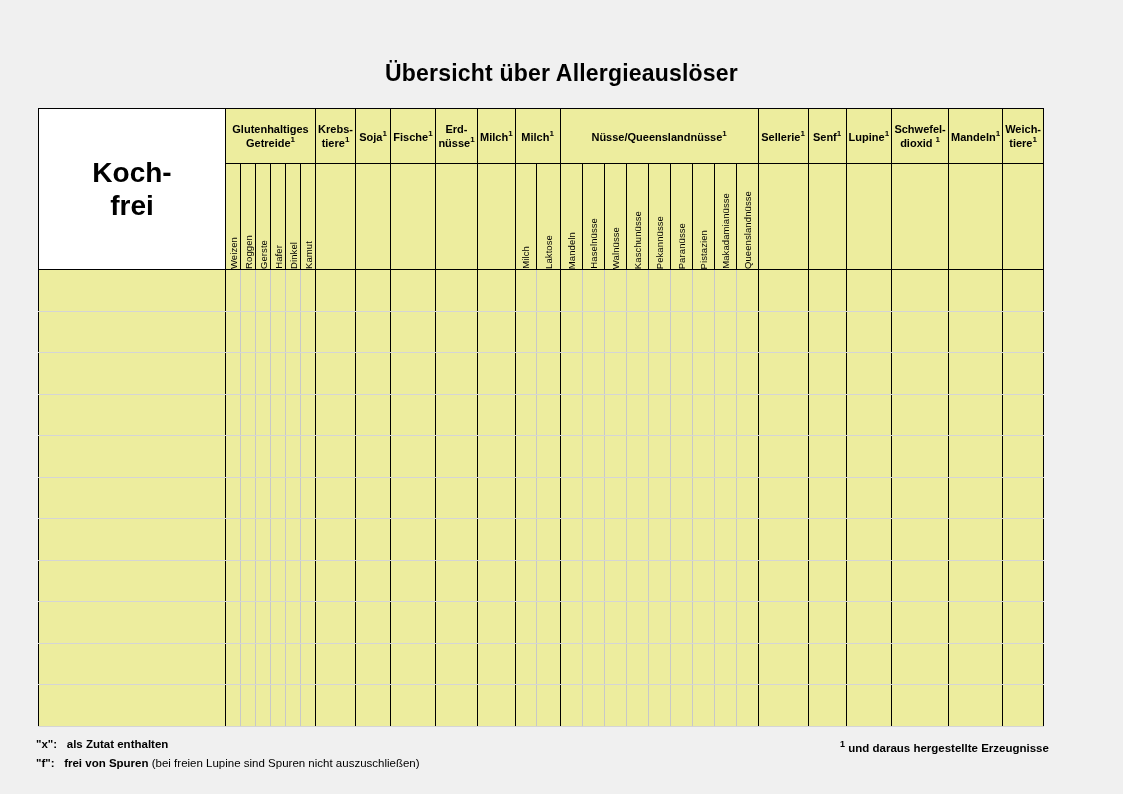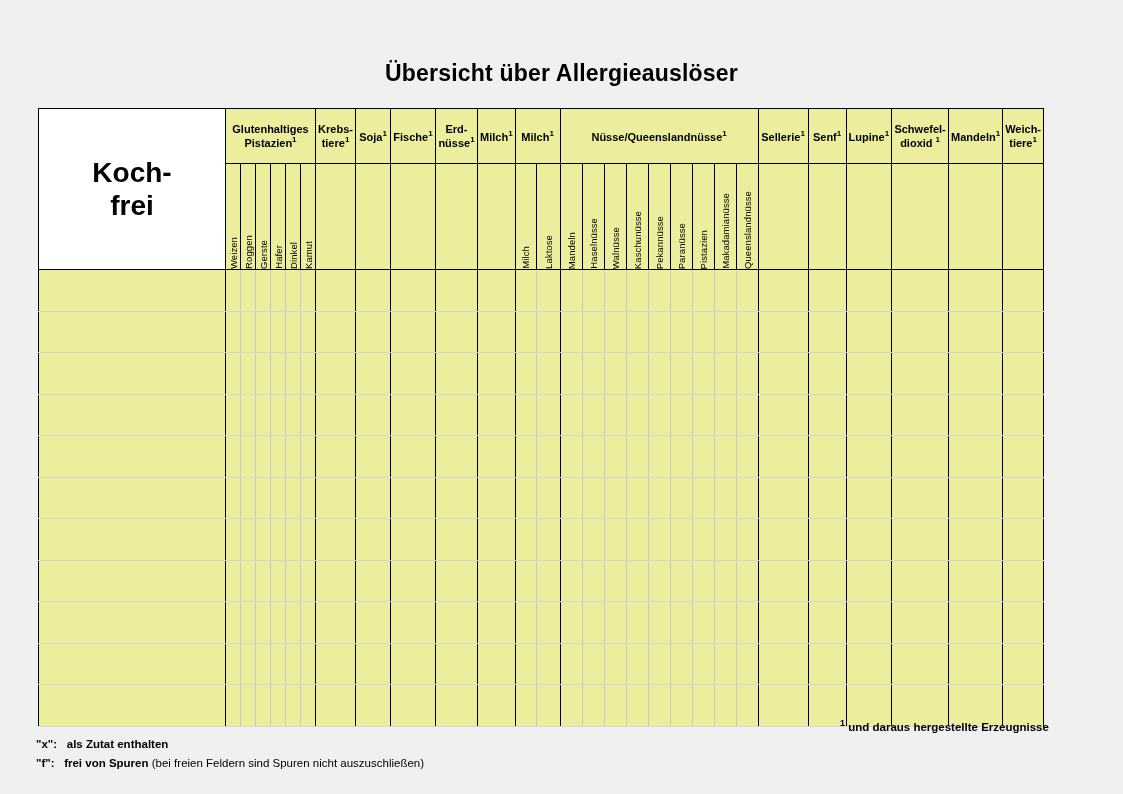--- a/index.html
+++ b/index.html
@@ -115,21 +115,21 @@
     left: 36px;
     top: 738px;
     font-size: 11.5px;
     font-weight: bold;
   }
   .fn-line { margin-bottom: 7px; white-space: nowrap; }
   .fn-normal { font-weight: normal; }
   .fn-right {
     position: absolute;
     left: 840px;
-    top: 718px;
+    top: 739px;
     font-size: 11.5px;
     font-weight: bold;
   }
   .fn-right .sup { font-size: 9px; }
 </style>
 </head>
 <body>
 
 <div class="page">
 
@@ -167,21 +167,21 @@
       <col style="width:47px">
       <col style="width:40px">
     </colgroup>
     <tbody>
 
       <tr>
         <td class="product-cell" rowspan="2">
           <span>Koch-</span><br>
           <span>frei</span>
         </td>
-        <td class="grp" colspan="6"><span>Glutenhaltiges Pistazien</span><span class="sup">1</span></td>
+        <td class="grp" colspan="6"><span>Glutenhaltiges Getreide</span><span class="sup">1</span></td>
         <td class="grp"><span>Krebs-tiere</span><span class="sup">1</span></td>
         <td class="grp"><span>Soja</span><span class="sup">1</span></td>
         <td class="grp"><span>Fische</span><span class="sup">1</span></td>
         <td class="grp"><span>Erd-nüsse</span><span class="sup">1</span></td>
         <td class="grp"><span>Milch</span><span class="sup">1</span></td>
         <td class="grp" colspan="2"><span>Milch</span><span class="sup">1</span></td>
         <td class="grp" colspan="9"><span>Nüsse/Queenslandnüsse</span><span class="sup">1</span></td>
         <td class="grp"><span>Sellerie</span><span class="sup">1</span></td>
         <td class="grp"><span>Senf</span><span class="sup">1</span></td>
         <td class="grp"><span>Lupine</span><span class="sup">1</span></td>
@@ -681,21 +681,21 @@
   </table>
 
   <div class="footnotes">
     <div class="fn-line">
       <span>"x":</span>&nbsp;&nbsp;
       <span>als Zutat enthalten</span>
     </div>
     <div class="fn-line">
       <span>"f":</span>&nbsp;&nbsp;
       <span>frei von Spuren</span>
-      <span class="fn-normal">(bei freien Feldern sind Spuren nicht auszuschließen)</span>
+      <span class="fn-normal">(bei freien Lupine sind Spuren nicht auszuschließen)</span>
     </div>
   </div>
 
   <div class="fn-right">
     <span class="sup">1</span>
     <span>und daraus hergestellte Erzeugnisse</span>
   </div>
 
 </div>
 

